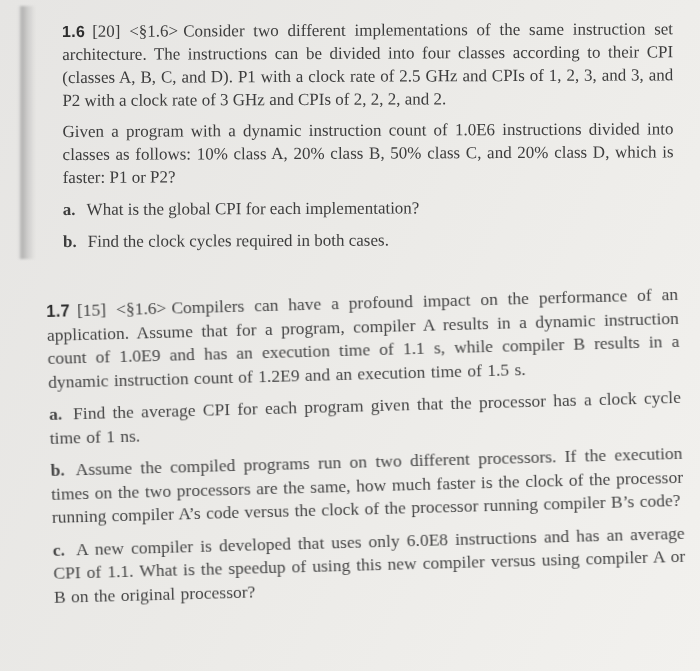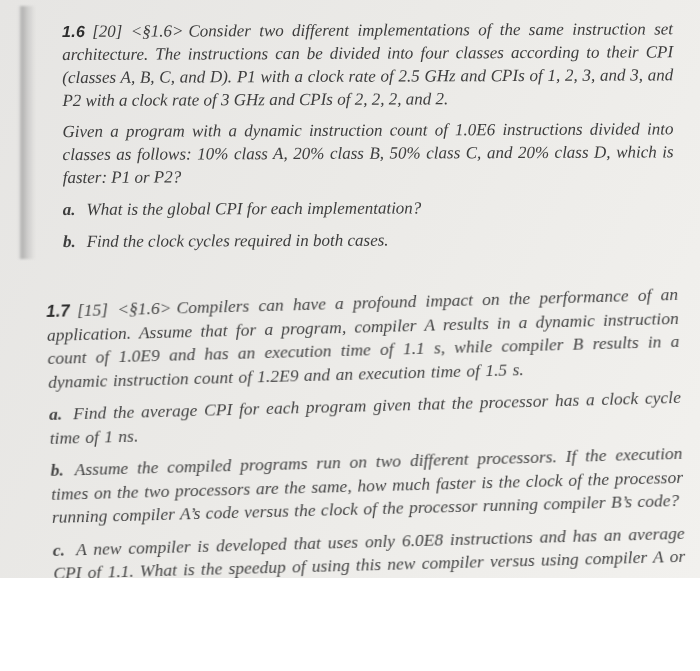--- a/index.html
+++ b/index.html
@@ -1,24 +1,23 @@
 <!DOCTYPE html>
 <html><head>
 <meta charset="utf-8">
 <style>
   html, body { margin: 0; padding: 0; }
   #page {
     position: relative;
     width: 700px;
-    height: 578px;
+    height: 671px;
     overflow: hidden;
     background: linear-gradient(115deg, #e6e5e3 0%, #ebeae7 45%, #f2f1ee 100%);
     font-family: "Liberation Serif", serif;
     color: #3d3d3d;
-    font-style: italic;
   }
   
   .scan-band {
     position: absolute;
     left: 18px;
     top: 6px;
     width: 17px;
     height: 253px;
     background: linear-gradient(90deg,
       rgba(255,255,255,0.25) 0%,

